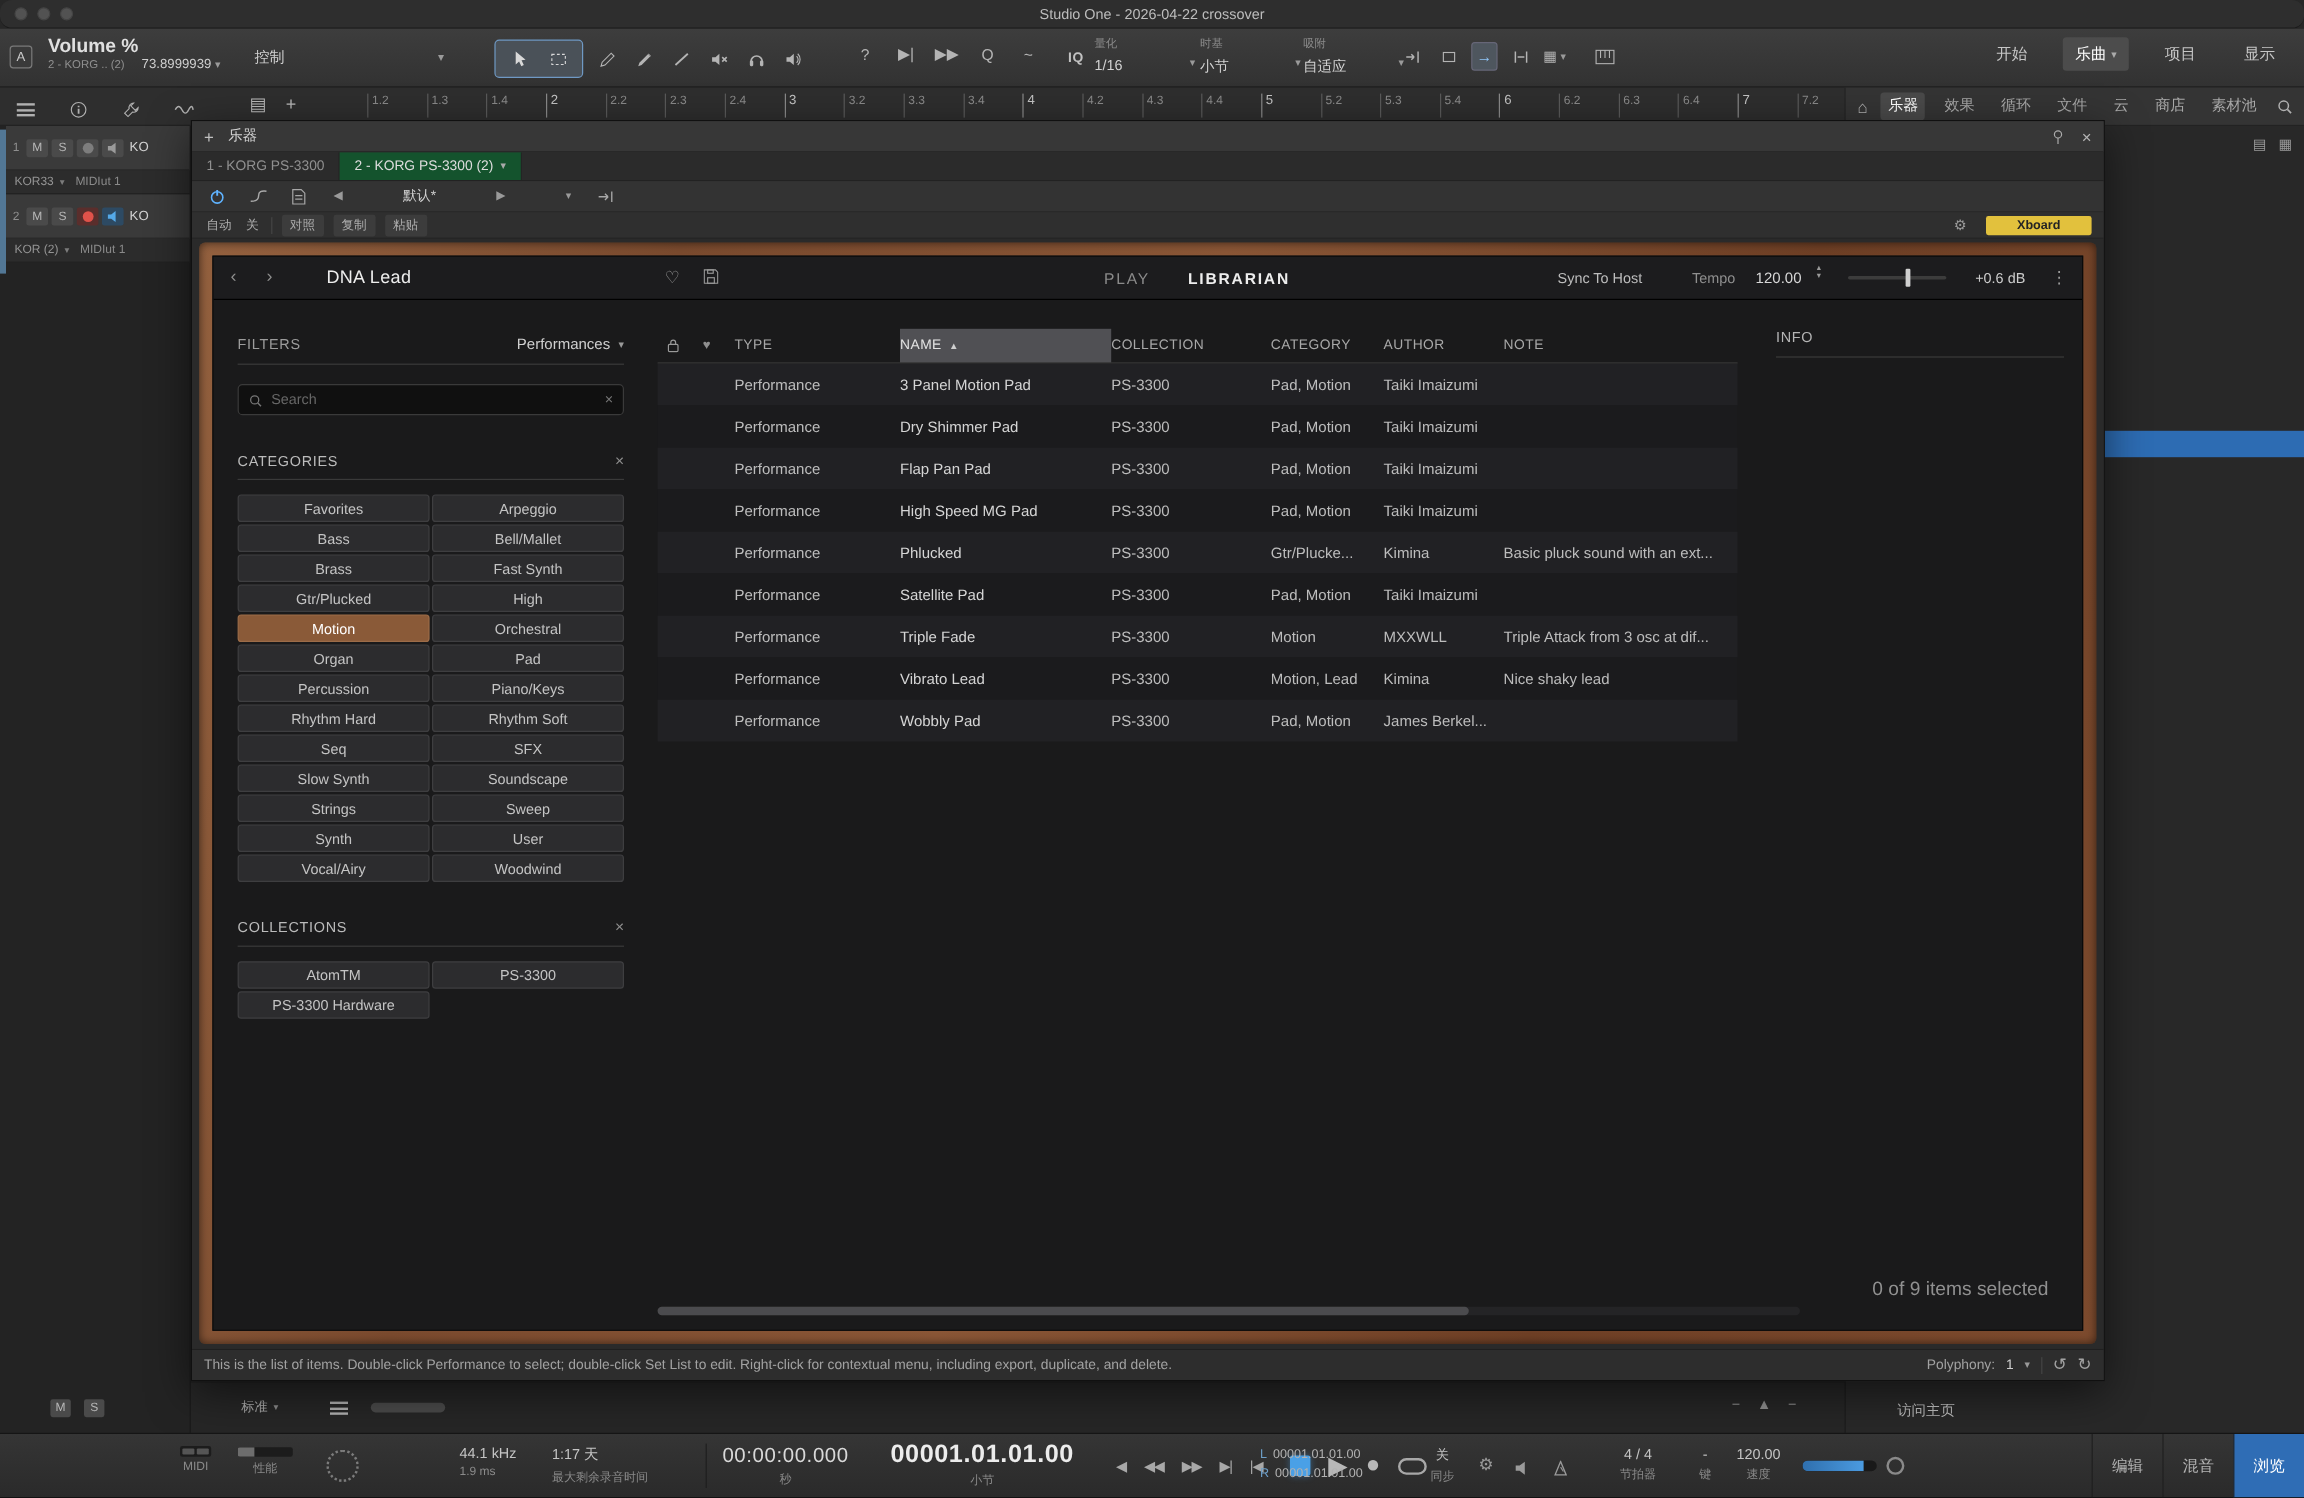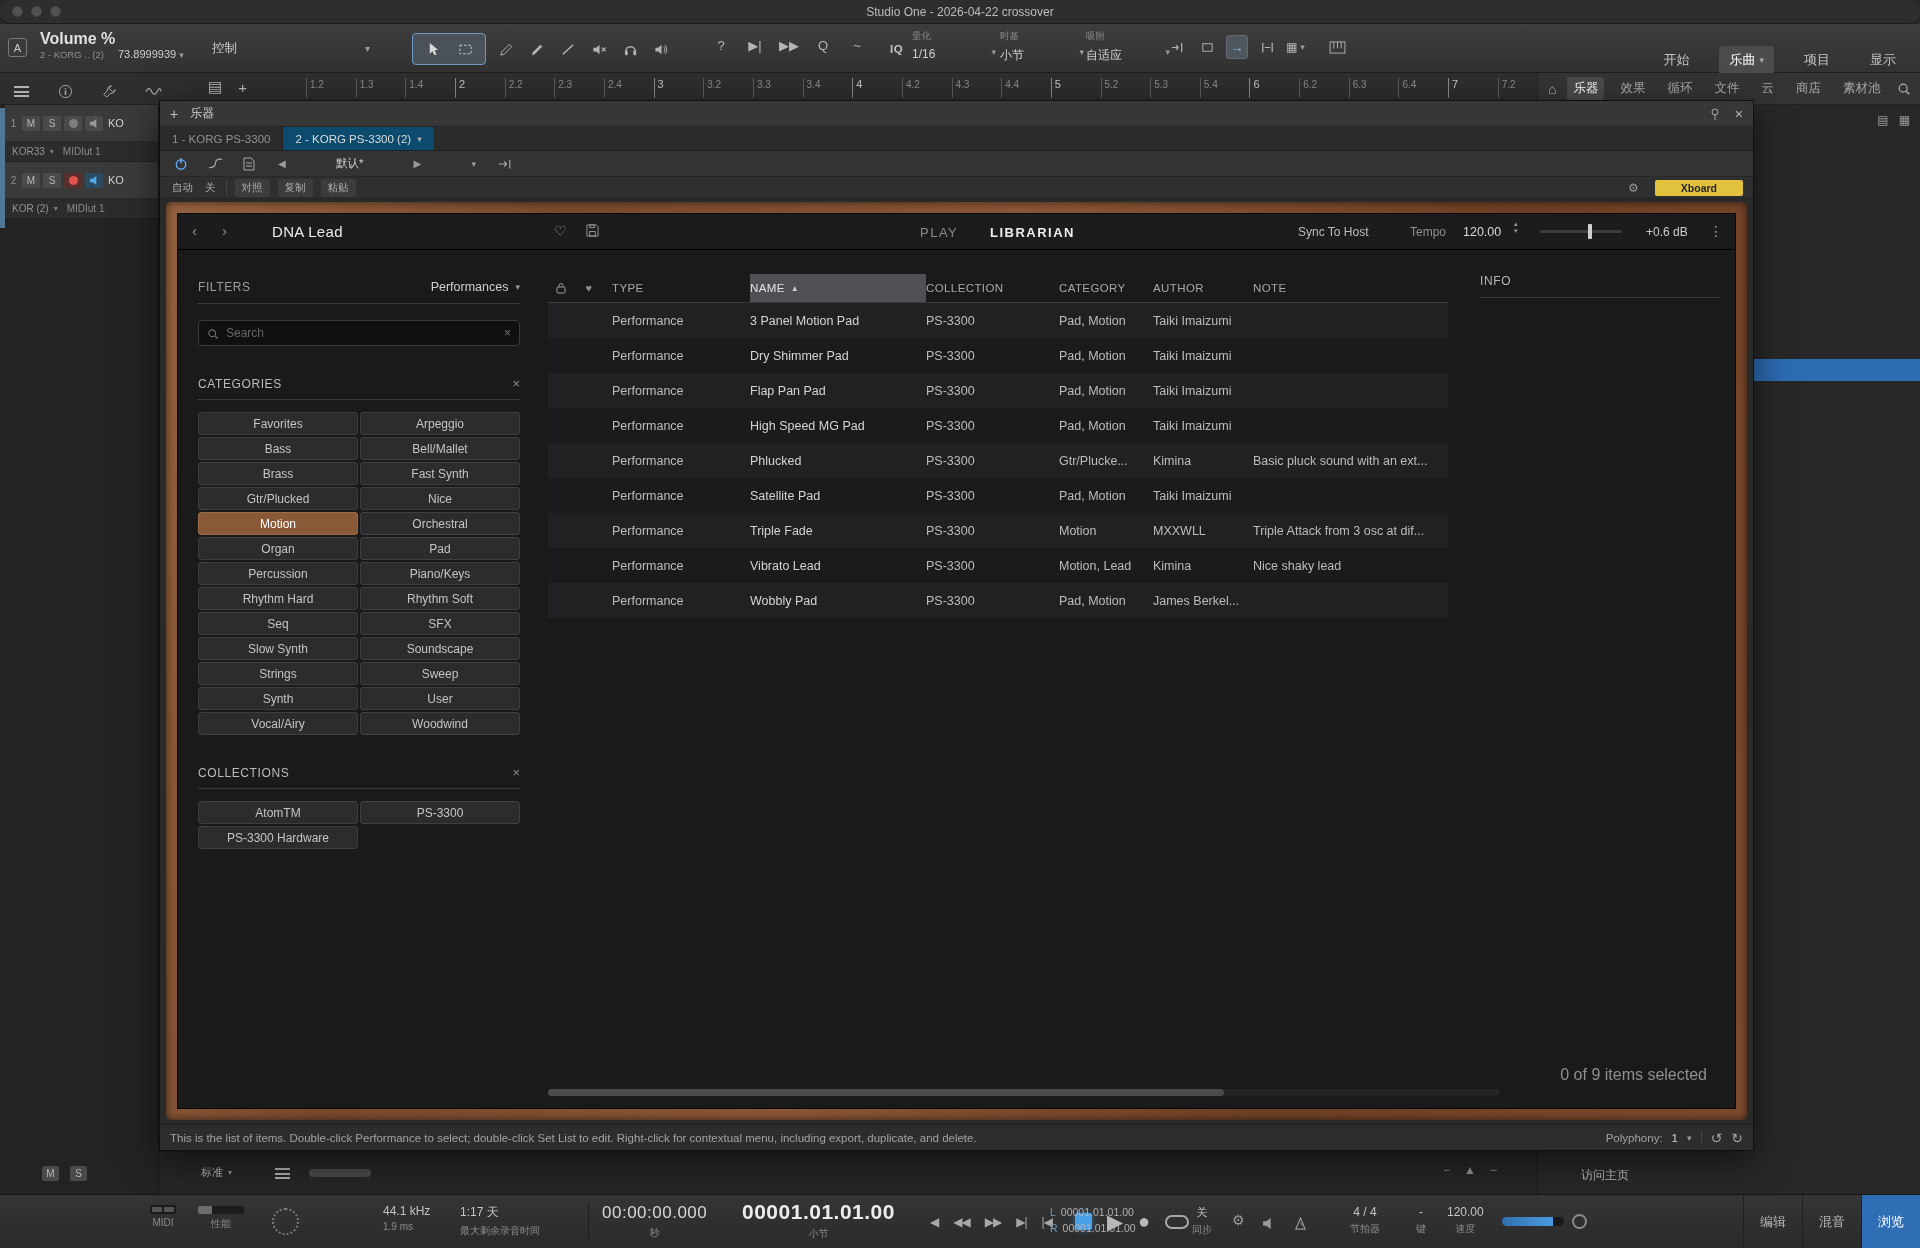--- a/index.html
+++ b/index.html
@@ -29,21 +29,21 @@
 .glyphbtn{display:inline-flex;align-items:center;justify-content:center;min-width:22px;height:24px;color:#b4b4b4;font-size:13px;}
 .tb-tools2{position:absolute;left:710px;top:9px;display:flex;gap:12px;align-items:center;}
 .tb-iq{position:absolute;left:890px;top:19px;font-size:11.5px;color:#c2c2c2;font-weight:bold;letter-spacing:.5px;}
 .tb-drop{position:absolute;width:84px;top:6px;}
 .tb-drop .dlabel{font-size:9.5px;color:#8a8a8a;}
 .tb-drop .dval{margin-top:4px;font-size:12px;color:#d2d2d2;display:flex;justify-content:space-between;}
 .tb-drop .chevi{color:#9a9a9a;font-size:9px;}
 .tb-snapicons{position:absolute;left:1166px;top:11px;display:flex;gap:8px;align-items:center;}
 .tb-snapicons .active{background:#4e565e;border:1px solid #667;border-radius:3px;color:#8fc4f7;}
 .tb-grid{display:flex;align-items:center;gap:3px;color:#b4b4b4;}
-.tb-right{position:absolute;right:14px;top:22px;display:flex;gap:20px;align-items:center;}
+.tb-right{position:absolute;right:14px;top:7px;display:flex;gap:20px;align-items:center;}
 .tb-rbtn{font-size:13px;color:#c6c6c6;padding:5px 10px;border-radius:3px;display:flex;align-items:center;gap:4px;}
 .tb-rbtn.selected{background:#4c4c4c;color:#fff;}
 .tb-rbtn .chev{display:none;font-size:9px;color:#aaa;}
 .tb-rbtn.menu .chev{display:inline;}
 
 
 #subheader{position:absolute;left:0;top:73px;right:0;height:32px;background:#2e2e2e;border-bottom:1px solid #222;}
 .sh-icons{position:absolute;left:10px;top:7px;display:flex;gap:22px;align-items:center;}
 .hamb{width:15px;height:11px;border-top:2px solid #b0b0b0;border-bottom:2px solid #b0b0b0;position:relative;}
 .hamb::after{content:"";position:absolute;left:0;top:3.5px;width:100%;height:2px;background:#b0b0b0;}
@@ -94,21 +94,21 @@
 
 
 #pluginwin{position:absolute;left:159px;top:100px;width:1595px;height:1051px;background:#2f2f2f;border:1px solid #101010;box-shadow:0 10px 34px rgba(0,0,0,.55);display:flex;flex-direction:column;z-index:10;}
 .pw-head{height:26px;background:#373737;border-bottom:1px solid #262626;display:flex;align-items:center;padding:0 10px;gap:12px;}
 .pw-plus{font-size:14px;color:#c0c0c0;}
 .pw-title{font-size:12px;color:#d2d2d2;}
 .pw-headright{margin-left:auto;display:flex;gap:14px;align-items:center;color:#aaa;}
 .pw-close{font-size:14px;color:#b5b5b5;}
 .pw-tabs{height:24px;background:#2b2b2b;display:flex;align-items:stretch;border-bottom:1px solid #222;}
 .pw-tab{display:flex;align-items:center;gap:6px;padding:0 12px;font-size:11.5px;color:#909090;border-right:1px solid #242424;}
-.pw-tab.selected{background:#0c4a6e;color:#ddd;}
+.pw-tab.selected{background:#14532d;color:#ddd;}
 .pw-tab .chev{display:none;font-size:9px;color:#aaa;}
 .pw-tab.selected .chev{display:inline;}
 .pw-ctrl1{height:26px;background:#333;display:flex;align-items:center;gap:12px;padding:0 10px;border-bottom:1px solid #272727;}
 .pw-preset{display:flex;align-items:center;gap:8px;width:210px;justify-content:space-between;padding:0 6px;color:#d0d0d0;font-size:11.5px;}
 .pw-ctrl2{height:22px;background:#2f2f2f;display:flex;align-items:center;gap:8px;padding:0 10px;border-bottom:1px solid #242424;font-size:10.5px;color:#9a9a9a;}
 .chip{background:#3c3c3c;border-radius:2px;padding:2px 7px;color:#adadad;}
 .chip.dim{background:transparent;padding:2px 2px;}
 .xboard{margin-left:6px;background:#e2c13d;color:#242424;font-weight:bold;border-radius:2px;padding:2px 26px;font-size:10.5px;}
 .pw-ctrl2 .right{margin-left:auto;display:flex;align-items:center;gap:10px;}
 .pw-body{flex:1;position:relative;background:#2a2a2a;}
@@ -654,21 +654,21 @@
               </div>
               <div class="cat-grid">
 
               <div class="cat-btn">Favorites</div>
                   <div class="cat-btn">Arpeggio</div>
                   <div class="cat-btn">Bass</div>
                   <div class="cat-btn">Bell/Mallet</div>
                   <div class="cat-btn">Brass</div>
                   <div class="cat-btn">Fast Synth</div>
                   <div class="cat-btn">Gtr/Plucked</div>
-                  <div class="cat-btn">Nice</div>
+                  <div class="cat-btn">High</div>
                   <div class="cat-btn selected">Motion</div>
                   <div class="cat-btn">Orchestral</div>
                   <div class="cat-btn">Organ</div>
                   <div class="cat-btn">Pad</div>
                   <div class="cat-btn">Percussion</div>
                   <div class="cat-btn">Piano/Keys</div>
                   <div class="cat-btn">Rhythm Hard</div>
                   <div class="cat-btn">Rhythm Soft</div>
                   <div class="cat-btn">Seq</div>
                   <div class="cat-btn">SFX</div>

